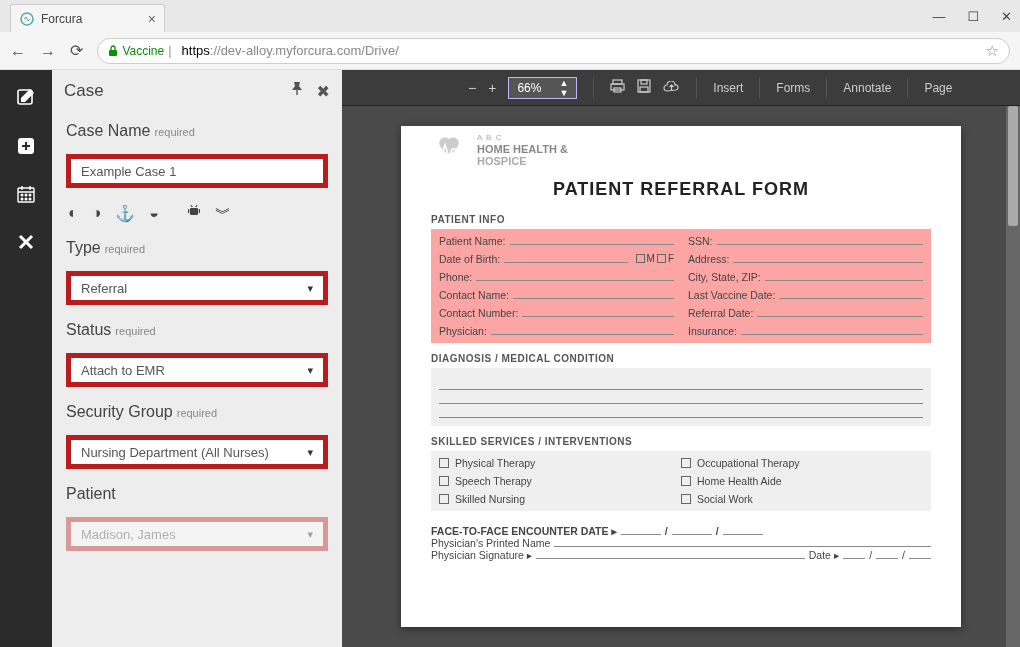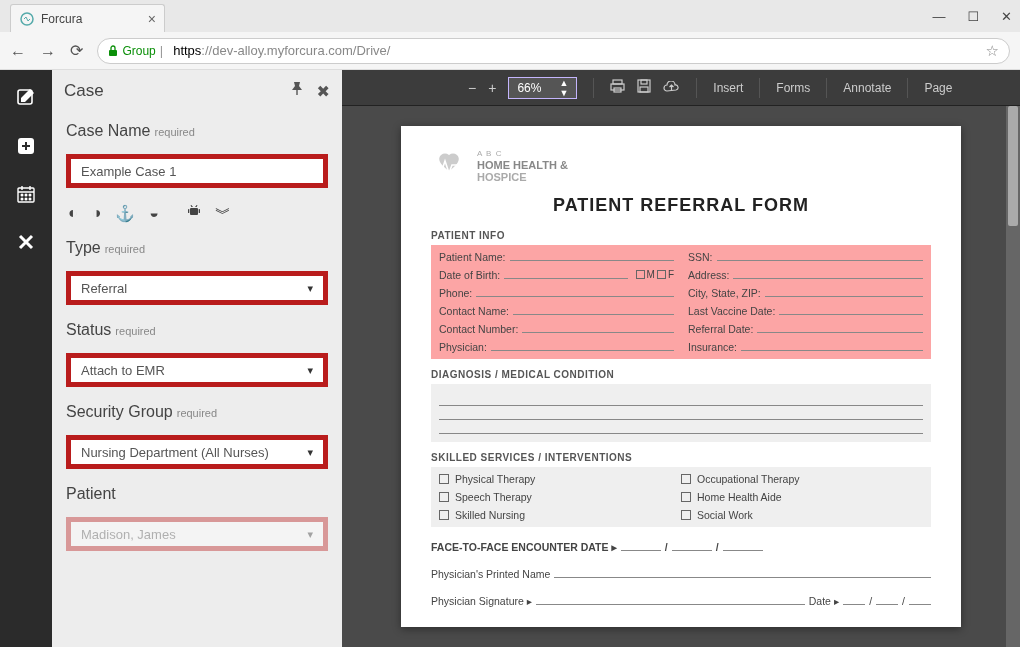--- a/index.html
+++ b/index.html
@@ -33,35 +33,35 @@
 .toolrow{display:flex;gap:14px;padding:10px 16px 4px 16px;color:#444;font-size:16px}
 .toolrow span{cursor:pointer}
 .viewer{flex:1;display:flex;flex-direction:column;background:#4a4a4a;position:relative}
 .viewer-toolbar{height:36px;background:#3c3c3c;border-bottom:1px solid #222;display:flex;align-items:center;color:#ccc;font-size:12px;padding:0 14px;gap:0}
 .vt-group{display:flex;align-items:center;gap:12px;padding:0 12px}
 .vt-sep{width:1px;height:20px;background:#555;margin:0 4px}
 .zoom-display{display:flex;align-items:center;background:#555;border:1px solid #c4b5fd;height:22px;padding:0 8px;font-size:12px;color:#fff;gap:18px}
 .vt-link{color:#ccc;cursor:pointer;font-size:12px}
 .vt-ico{cursor:pointer;font-size:14px}
 .canvas{flex:1;overflow:auto;display:flex;justify-content:center;padding:20px 0}
-.page{width:560px;background:#fff;box-shadow:0 2px 8px rgba(0,0,0,.4);padding:24px 30px;font-size:11px;color:#333}
+.page{width:560px;background:#fff;box-shadow:0 2px 8px rgba(0,0,0,.4);padding:8px 30px;font-size:11px;color:#333}
 .logo-row{display:flex;align-items:center;gap:10px;margin-bottom:12px}
 .form-title{text-align:center;font-size:18px;font-weight:700;letter-spacing:1px;margin:8px 0 14px 0;color:#222}
 .sect-h{font-size:10px;font-weight:700;color:#555;margin:10px 0 4px 0;letter-spacing:.5px}
 .field-grid{background:#fca5a5;padding:6px 8px;display:grid;grid-template-columns:1fr 1fr;row-gap:6px;column-gap:14px;font-size:10.5px;color:#444}
 .fld{display:flex;align-items:baseline;gap:4px}
 .fld .line{flex:1;border-bottom:1px solid #888;height:10px}
 .mf{display:inline-flex;align-items:center;gap:2px;margin-left:4px;font-size:10px}
 .mf .box{width:9px;height:9px;border:1px solid #666;display:inline-block}
 .lines{background:#efefef;padding:8px}
 .lines .ln{border-bottom:1px solid #888;height:14px}
 .chk-grid{background:#efefef;padding:6px 8px;display:grid;grid-template-columns:1fr 1fr;row-gap:6px;font-size:10.5px;color:#444}
 .chk{display:flex;align-items:center;gap:6px}
 .chk .box{width:10px;height:10px;border:1px solid #666}
-.inline-line{display:flex;align-items:baseline;gap:4px;font-size:10.5px;color:#444;margin-top:15px}
+.inline-line{display:flex;align-items:baseline;gap:4px;font-size:10.5px;color:#444;margin-top:0}
 .inline-line .line{flex:1;border-bottom:1px solid #888;height:10px}
 .inline-line .sh{flex:none;width:40px;border-bottom:1px solid #888;height:10px}
 .logo-text{line-height:1.1}
 .logo-text .l1{font-size:8px;color:#aaa;letter-spacing:1px}
 .logo-text .l2{font-size:11px;font-weight:700;color:#888}
 .logo-text .l3{font-size:11px;font-weight:700;color:#aaa}
 .scroll-track{position:absolute;right:0;top:36px;bottom:0;width:14px;background:#666}
 .scroll-thumb{position:absolute;left:2px;right:2px;top:0;height:120px;background:#aaa;border-radius:2px}
 </style>
 </head>
@@ -86,21 +86,21 @@
 <div class="addr-bar">
   <span class="nav-icon">←</span>
   <span class="nav-icon">→</span>
   <span class="nav-icon">⟳</span>
   <div class="url-box">
     <span class="secure">
       <svg width="10" height="12" viewBox="0 0 10 12">
           <rect x="1" y="5" width="8" height="6" rx="1" fill="#0a8f08"></rect>
           <path d="M3 5 V3 a2 2 0 0 1 4 0 V5" fill="none" stroke="#0a8f08" stroke-width="1.3"></path>
         </svg>
-      <span>Group</span>
+      <span>Vaccine</span>
     </span>
     <span style="color:#999;margin:0 4px">|</span>
     <span class="url-text">
       <span class="proto">https</span><span class="rest">://dev-alloy.myforcura.com</span><span class="rest">/Drive/</span>
     </span>
     <span class="star">☆</span>
   </div>
 </div>
 
 <div class="app">

